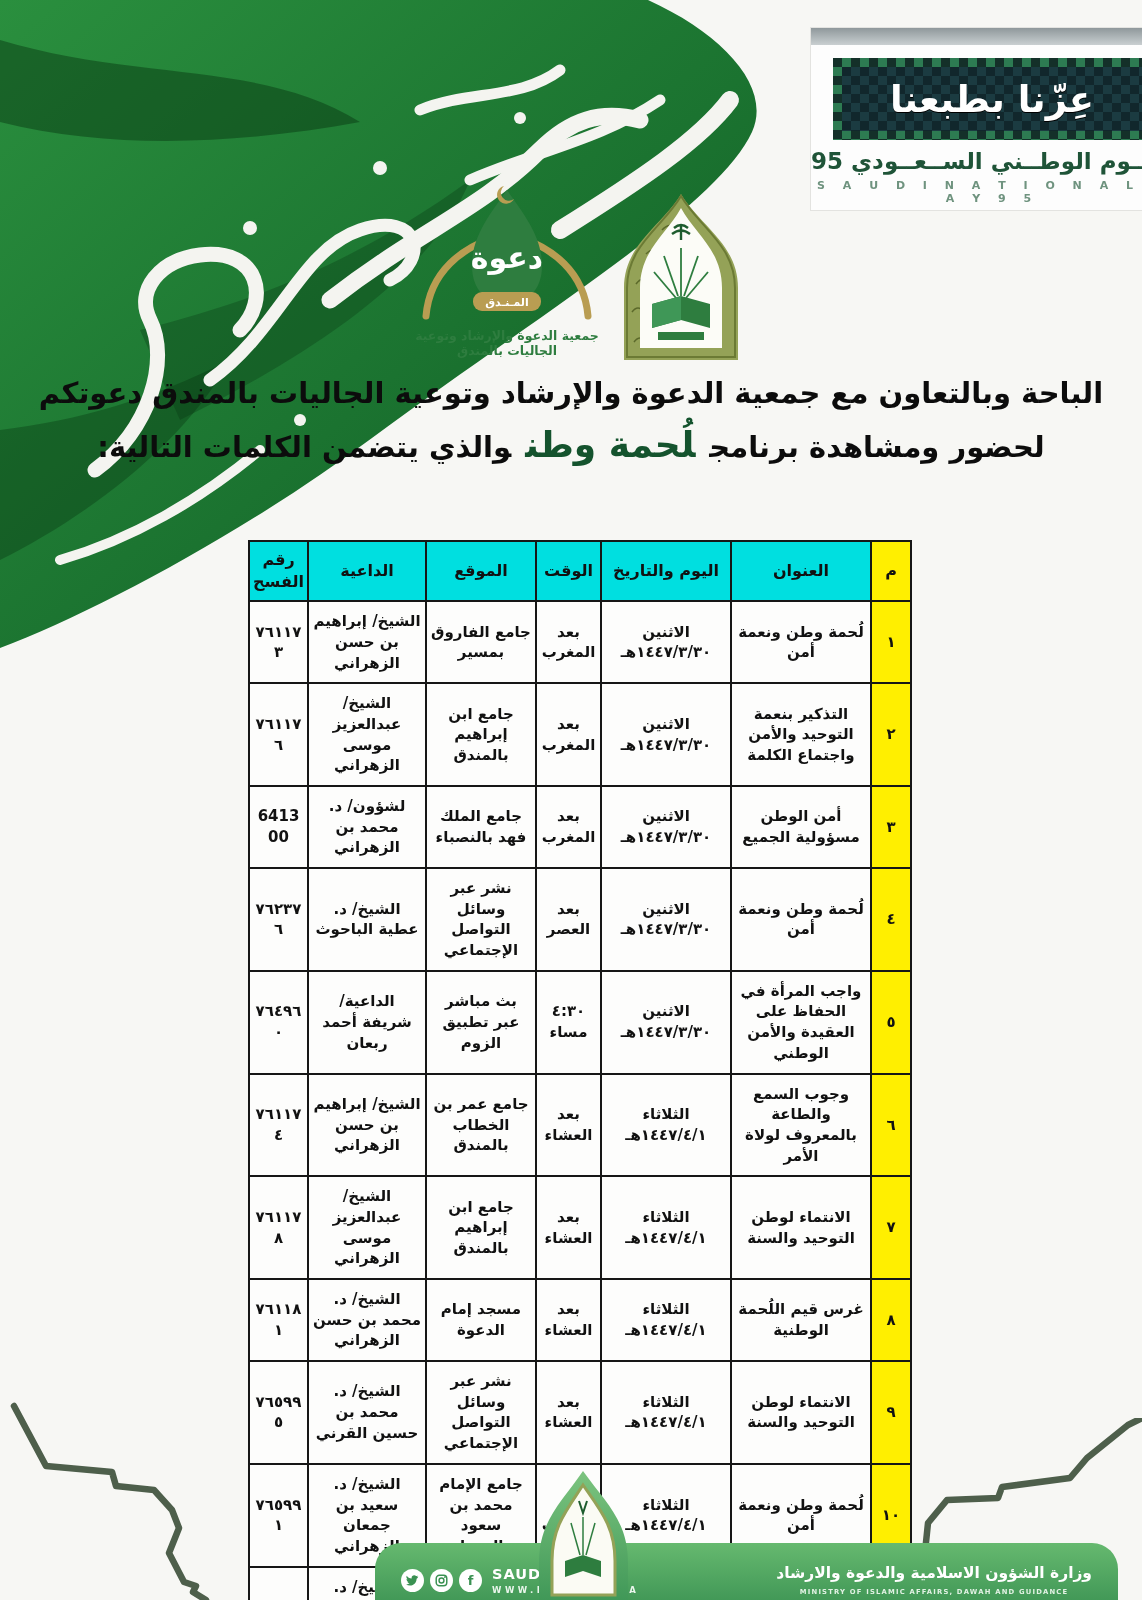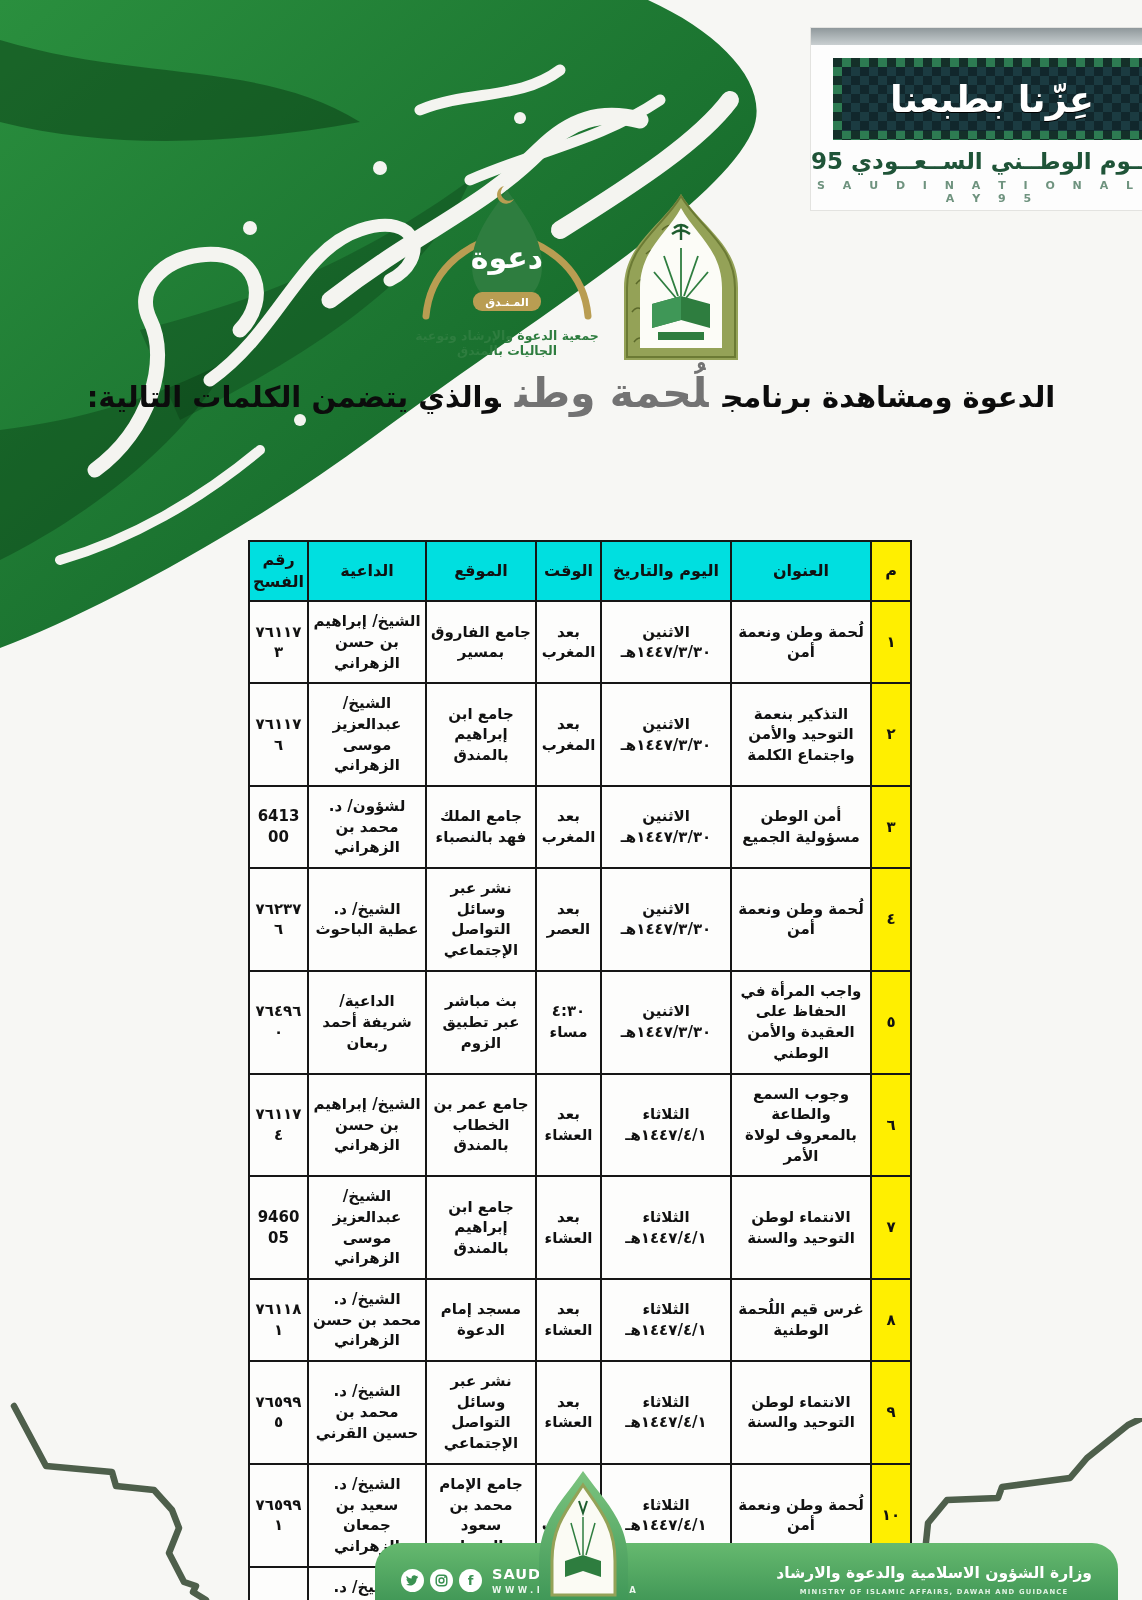--- a/index.html
+++ b/index.html
@@ -20,21 +20,21 @@
   .nd-slogan{color:#fff; font-size:37px; direction:rtl; text-shadow:0 1px 0 #000;}
   .nd-ar{direction:rtl; text-align:left; color:#1f5438; font-size:23px; margin-top:8px;}
   .nd-en{text-align:center; color:#6f937f; font-size:11px; letter-spacing:7px; margin-top:5px;}
   
   .dawah{position:absolute; left:404px; top:184px; width:206px; text-align:center;}
   .dawah-caption{direction:rtl; color:#2e7d3f; font-size:12.5px; margin-top:2px;}
   .ministry{position:absolute; left:614px; top:192px;}
   
   .intro{position:absolute; left:0; top:368px; width:100%; direction:rtl; text-align:center;
     font-size:29px; line-height:51px; color:#0c0c0c;}
-  .intro .prog{color:#737373; font-size:41px; margin:0 14px;}
+  .intro .prog{color:#14532d; font-size:36px; margin:0 14px;}
   
   .sched{position:absolute; left:248px; top:540px; width:662px; direction:rtl;
     border-collapse:collapse; table-layout:fixed; background:#fdfdfc;}
   .sched th,.sched td{border:2.4px solid #161616; text-align:center; vertical-align:middle;
     font-size:15px; line-height:1.38; padding:9px 3px; font-weight:700; word-wrap:break-word;}
   .sched th{background:#00dfe0; font-size:16px; padding:7px 2px;}
   .sched th.c-m,.sched td.c-m{background:#ffef00;}
   
   .mapline{position:absolute;}
   
@@ -138,22 +138,23 @@
         <path d="M94,80 L72,106"></path>
     </g>
     <g>
       <path d="M38,112 L67,104 L96,112 L96,136 L67,128 L38,136 Z" fill="#2e7d3f"></path>
       <path d="M38,112 L67,104 L67,128 L38,136 Z" fill="#3f9757"></path>
       <rect x="44" y="140" width="46" height="8" fill="#2e7d3f"></rect>
     </g>
   </svg>
 
   <div class="intro">
+    <div>الباحة وبالتعاون مع جمعية الدعوة والإرشاد وتوعية الجاليات بالمندق دعوتكم</div>
     <div>
-      <span>الدعوة ومشاهدة برنامج</span><span class="prog">لُحمة وطن</span><span>والذي يتضمن الكلمات التالية:</span>
+      <span>لحضور ومشاهدة برنامج</span><span class="prog">لُحمة وطن</span><span>والذي يتضمن الكلمات التالية:</span>
     </div>
   </div>
 
   <table class="sched">
     <colgroup>
       <col style="width:40px">
         <col style="width:140px">
         <col style="width:130px">
         <col style="width:65px">
       <col style="width:110px">
@@ -247,21 +248,21 @@
         <tr>
       <td class="c-m">٧</td>
       <td>الانتماء لوطن التوحيد والسنة</td>
       <td>
         <div>الثلاثاء</div>
         <div>١٤٤٧/٤/١هـ</div>
       </td>
       <td>بعد العشاء</td>
       <td>جامع ابن إبراهيم بالمندق</td>
       <td>الشيخ/ عبدالعزيز موسى الزهراني</td>
-      <td>946005</td>
+      <td>٧٦١١٧٨</td>
     </tr>
         <tr>
       <td class="c-m">٨</td>
       <td>غرس قيم اللُحمة الوطنية</td>
       <td>
         <div>الثلاثاء</div>
         <div>١٤٤٧/٤/١هـ</div>
       </td>
       <td>بعد العشاء</td>
       <td>مسجد إمام الدعوة</td>

